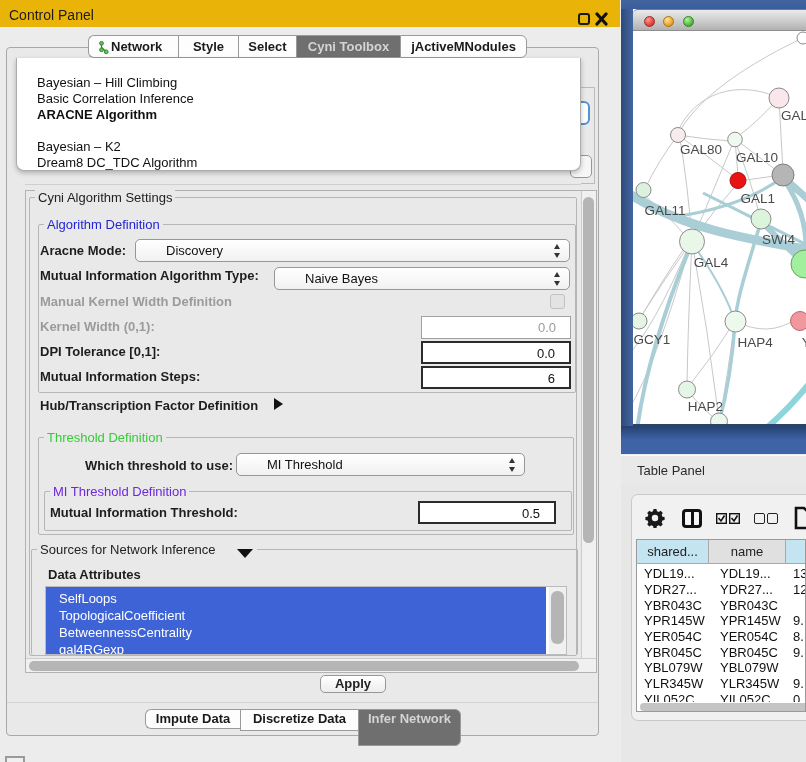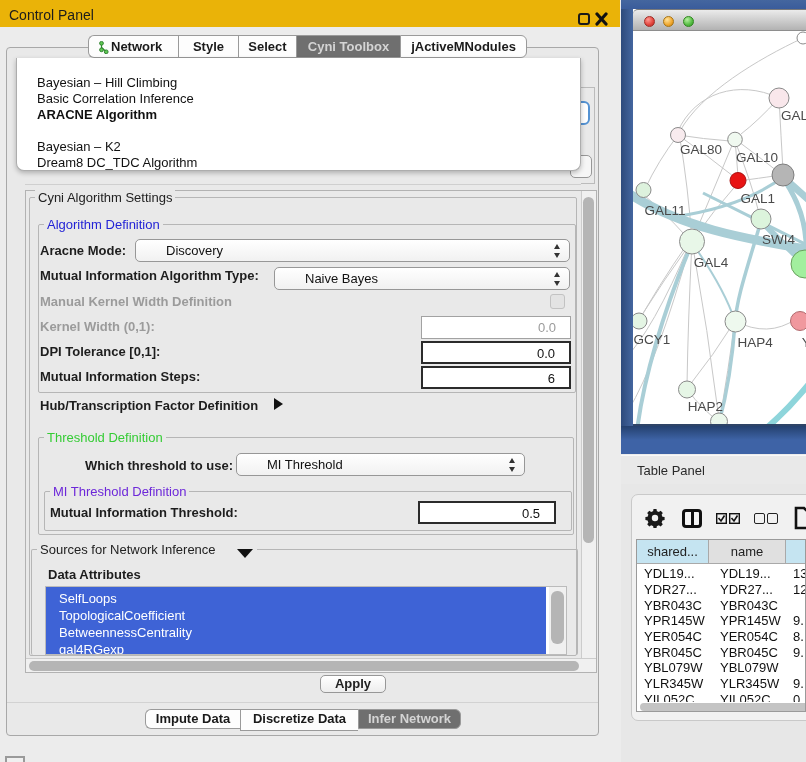--- a/index.html
+++ b/index.html
@@ -145,21 +145,21 @@
 <div class="abs" id="drop">
   <div class="it" style="top:17px;">Bayesian – Hill Climbing</div>
   <div class="it" style="top:33px;">Basic Correlation Inference</div>
   <div class="it bold" style="top:49px;">ARACNE Algorithm</div>
   <div class="it" style="top:81px;">Bayesian – K2</div>
   <div class="it" style="top:97px;text-align:center;">Dream8 DC_TDC Algorithm</div>
 </div>
 
 <div class="seg first abs" style="left:145px;top:709px;width:95px;height:20px;line-height:18px;">Impute Data</div>
 <div class="seg abs" style="left:240px;top:709px;width:118px;height:22px;line-height:18px;">Discretize Data</div>
-<div class="seg sel last abs" style="left:358px;top:709px;width:103px;height:20px;line-height:18px;">Infer Network</div>
+<div class="seg sel last abs" style="left:358px;top:709px;width:103px;height:37px;line-height:18px;">Infer Network</div>
 
 <div class="abs" style="left:5px;top:756px;width:20px;height:10px;background:#f0f0f0;border:2px solid #9a9a9a;"></div>
 
 <div class="abs" id="blue"></div>
 <div class="abs" style="left:621px;top:0;width:12px;height:430px;background:linear-gradient(90deg,#2d4a7c,#44669f);"></div>
 <div class="abs" style="left:621px;top:0;width:185px;height:9px;background:linear-gradient(#44669f,#3a5c9b);"></div>
 <div class="abs" id="macwin"></div>
 <div class="abs" id="mtitle"></div>
 <div class="light" style="left:644px;background:radial-gradient(circle at 35% 30%,#ff9a93,#e2443c 60%,#b02c26);border:1px solid #9f2b24;"></div>
 <div class="light" style="left:663px;background:radial-gradient(circle at 35% 30%,#ffe29a,#f0a72e 60%,#c07d14);border:1px solid #a87413;"></div>

